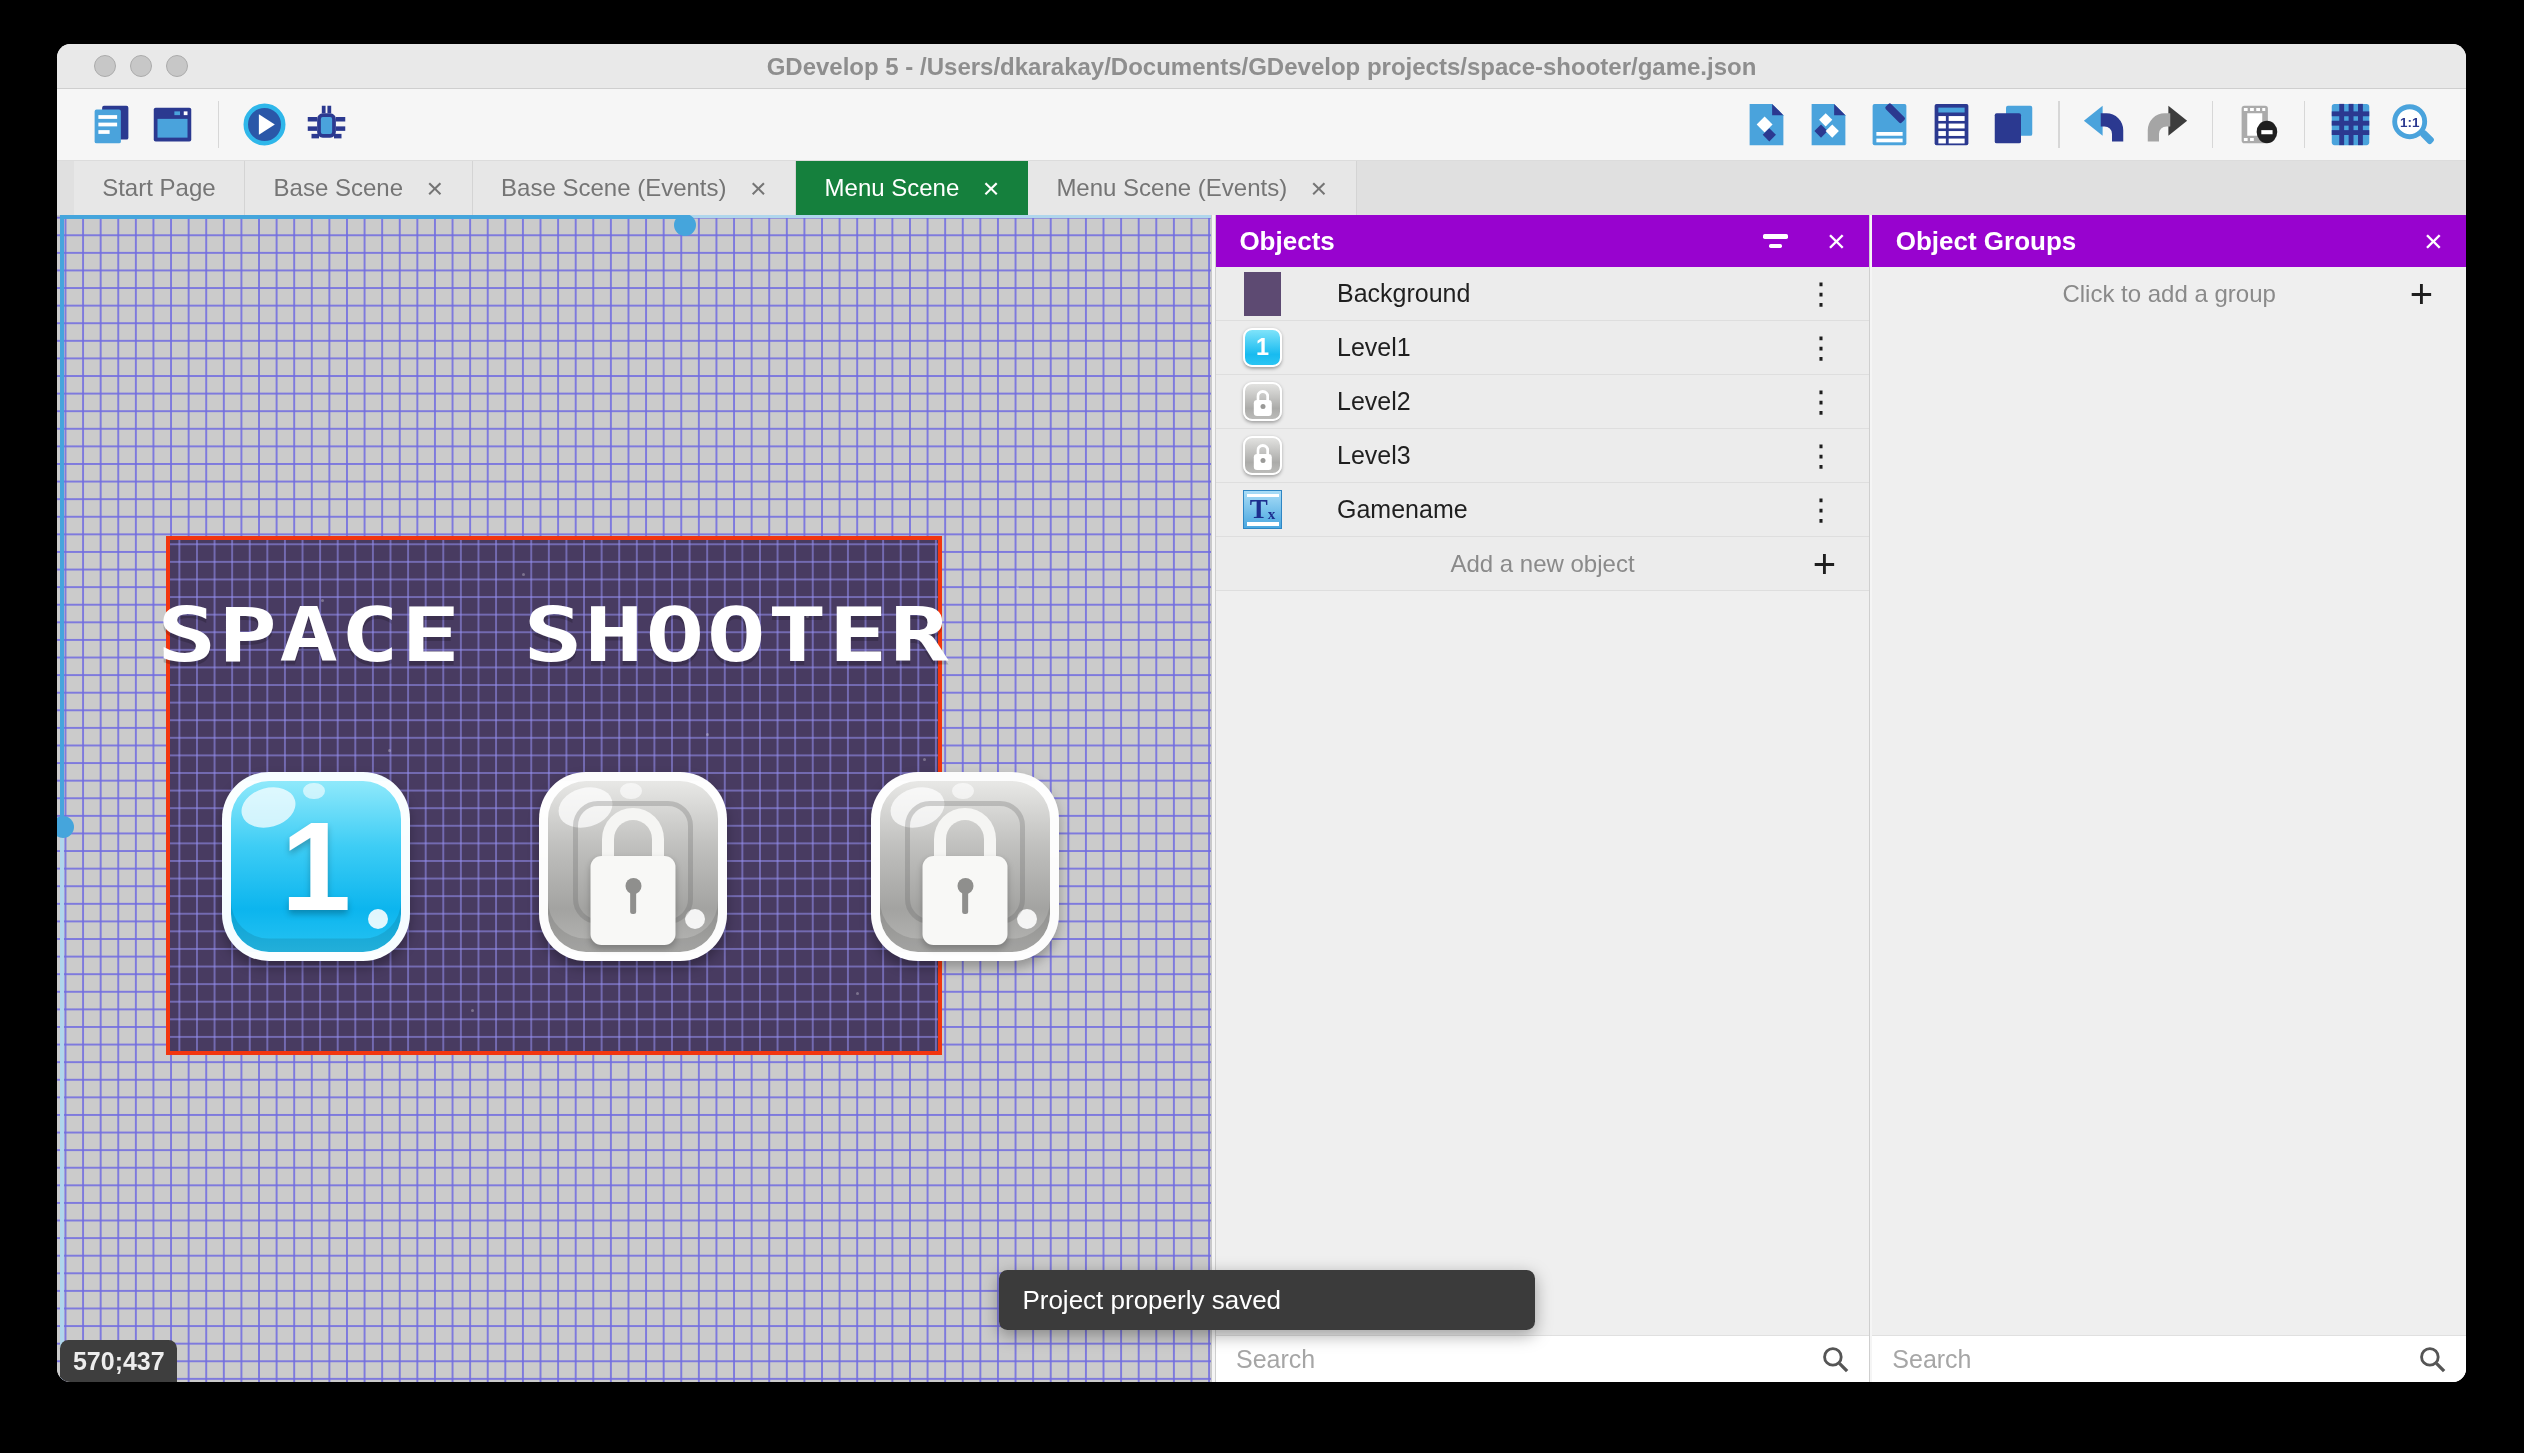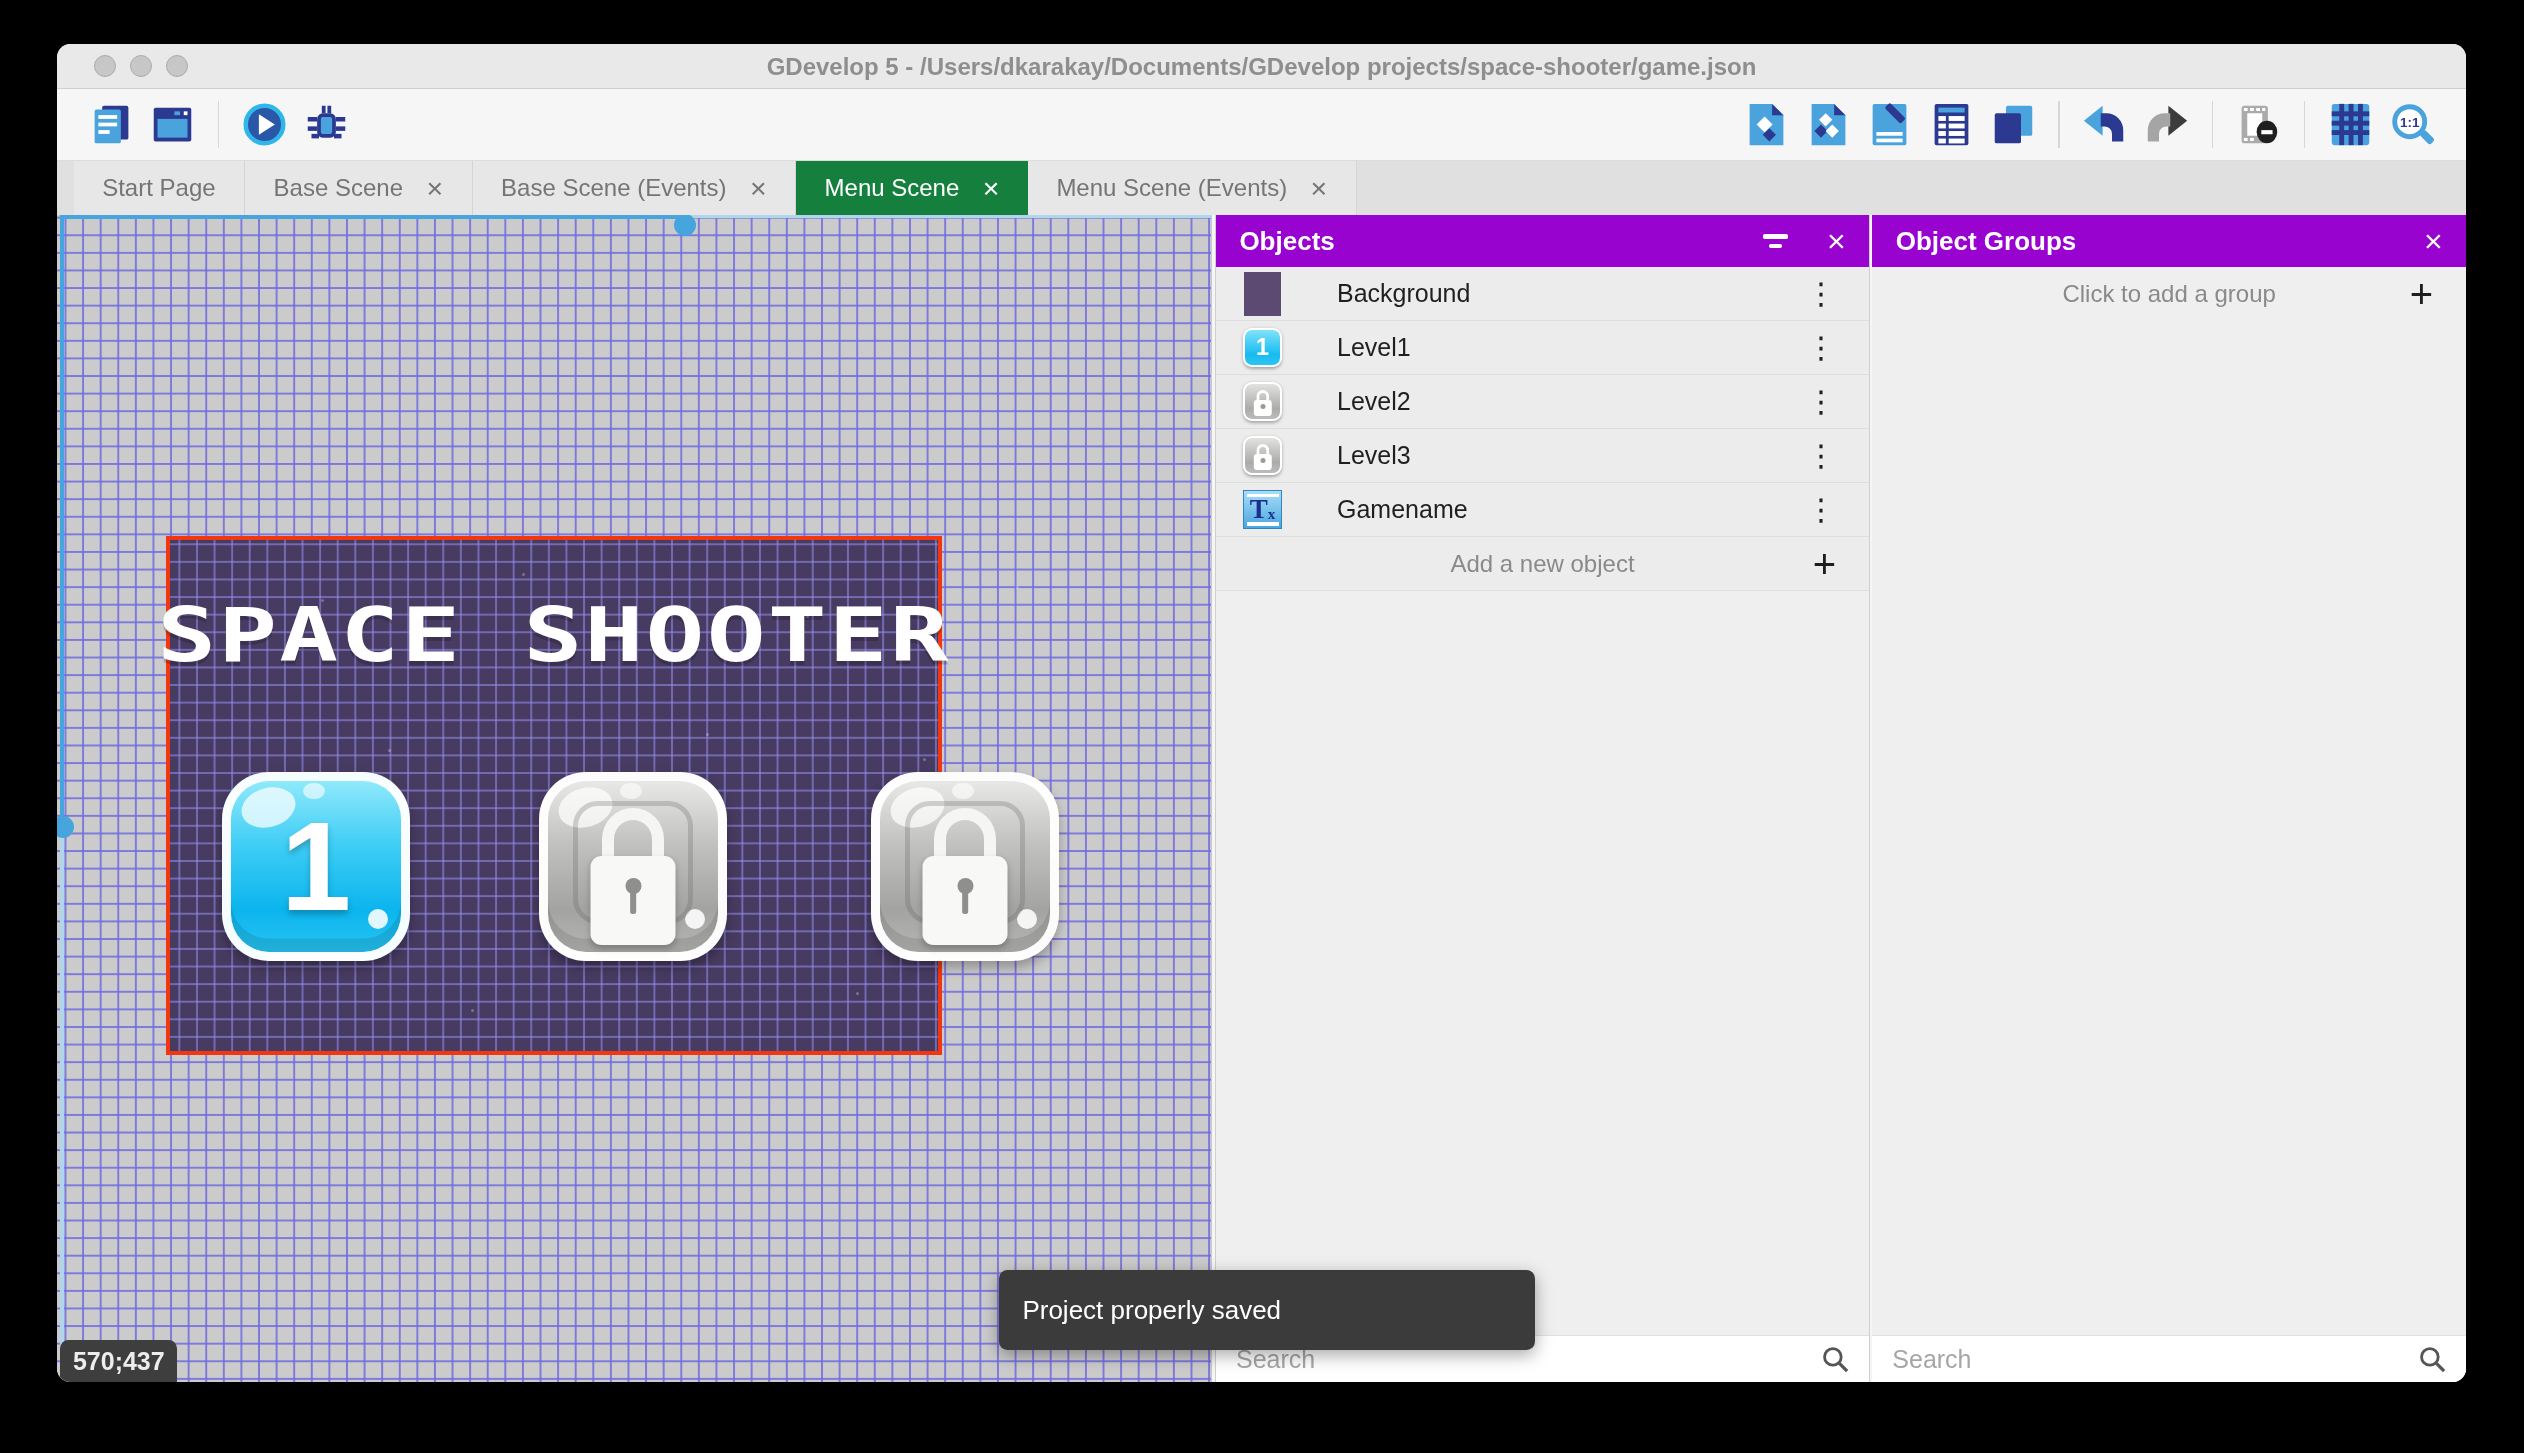--- a/index.html
+++ b/index.html
@@ -149,21 +149,21 @@
   .panel-fill { flex:1; background:#EFEFEF; }
 
   .search-bar { height:47px; background:#FFFFFF; border-top:1.7px solid #E0E0E0;
                 display:flex; align-items:center; padding:0 20px; flex:0 0 auto; }
   .search-input { flex:1; border:none; outline:none; background:transparent; font-size:25px; color:#444;
                   font-family:"Liberation Sans", sans-serif; }
   .search-input::placeholder { color:#A6A6A6; }
   .search-ic svg { width:28.5px; height:28.5px; display:block; }
 
   
-  .toast { position:absolute; left:942px; top:1226px; width:536px; height:80px; background:#3B3B3B;
+  .toast { position:absolute; left:942px; top:1226px; width:536px; height:60px; background:#3B3B3B;
            border-radius:8.4px; color:#FFFFFF; font-size:26px; display:flex; align-items:center;
            padding-left:23.4px; box-shadow:0 5px 16.7px rgba(0,0,0,.35); z-index:50; }
 </style>
 </head>
 <body>
 
 <div class="stage">
   <div class="app-window">
 
     <div class="titlebar">

